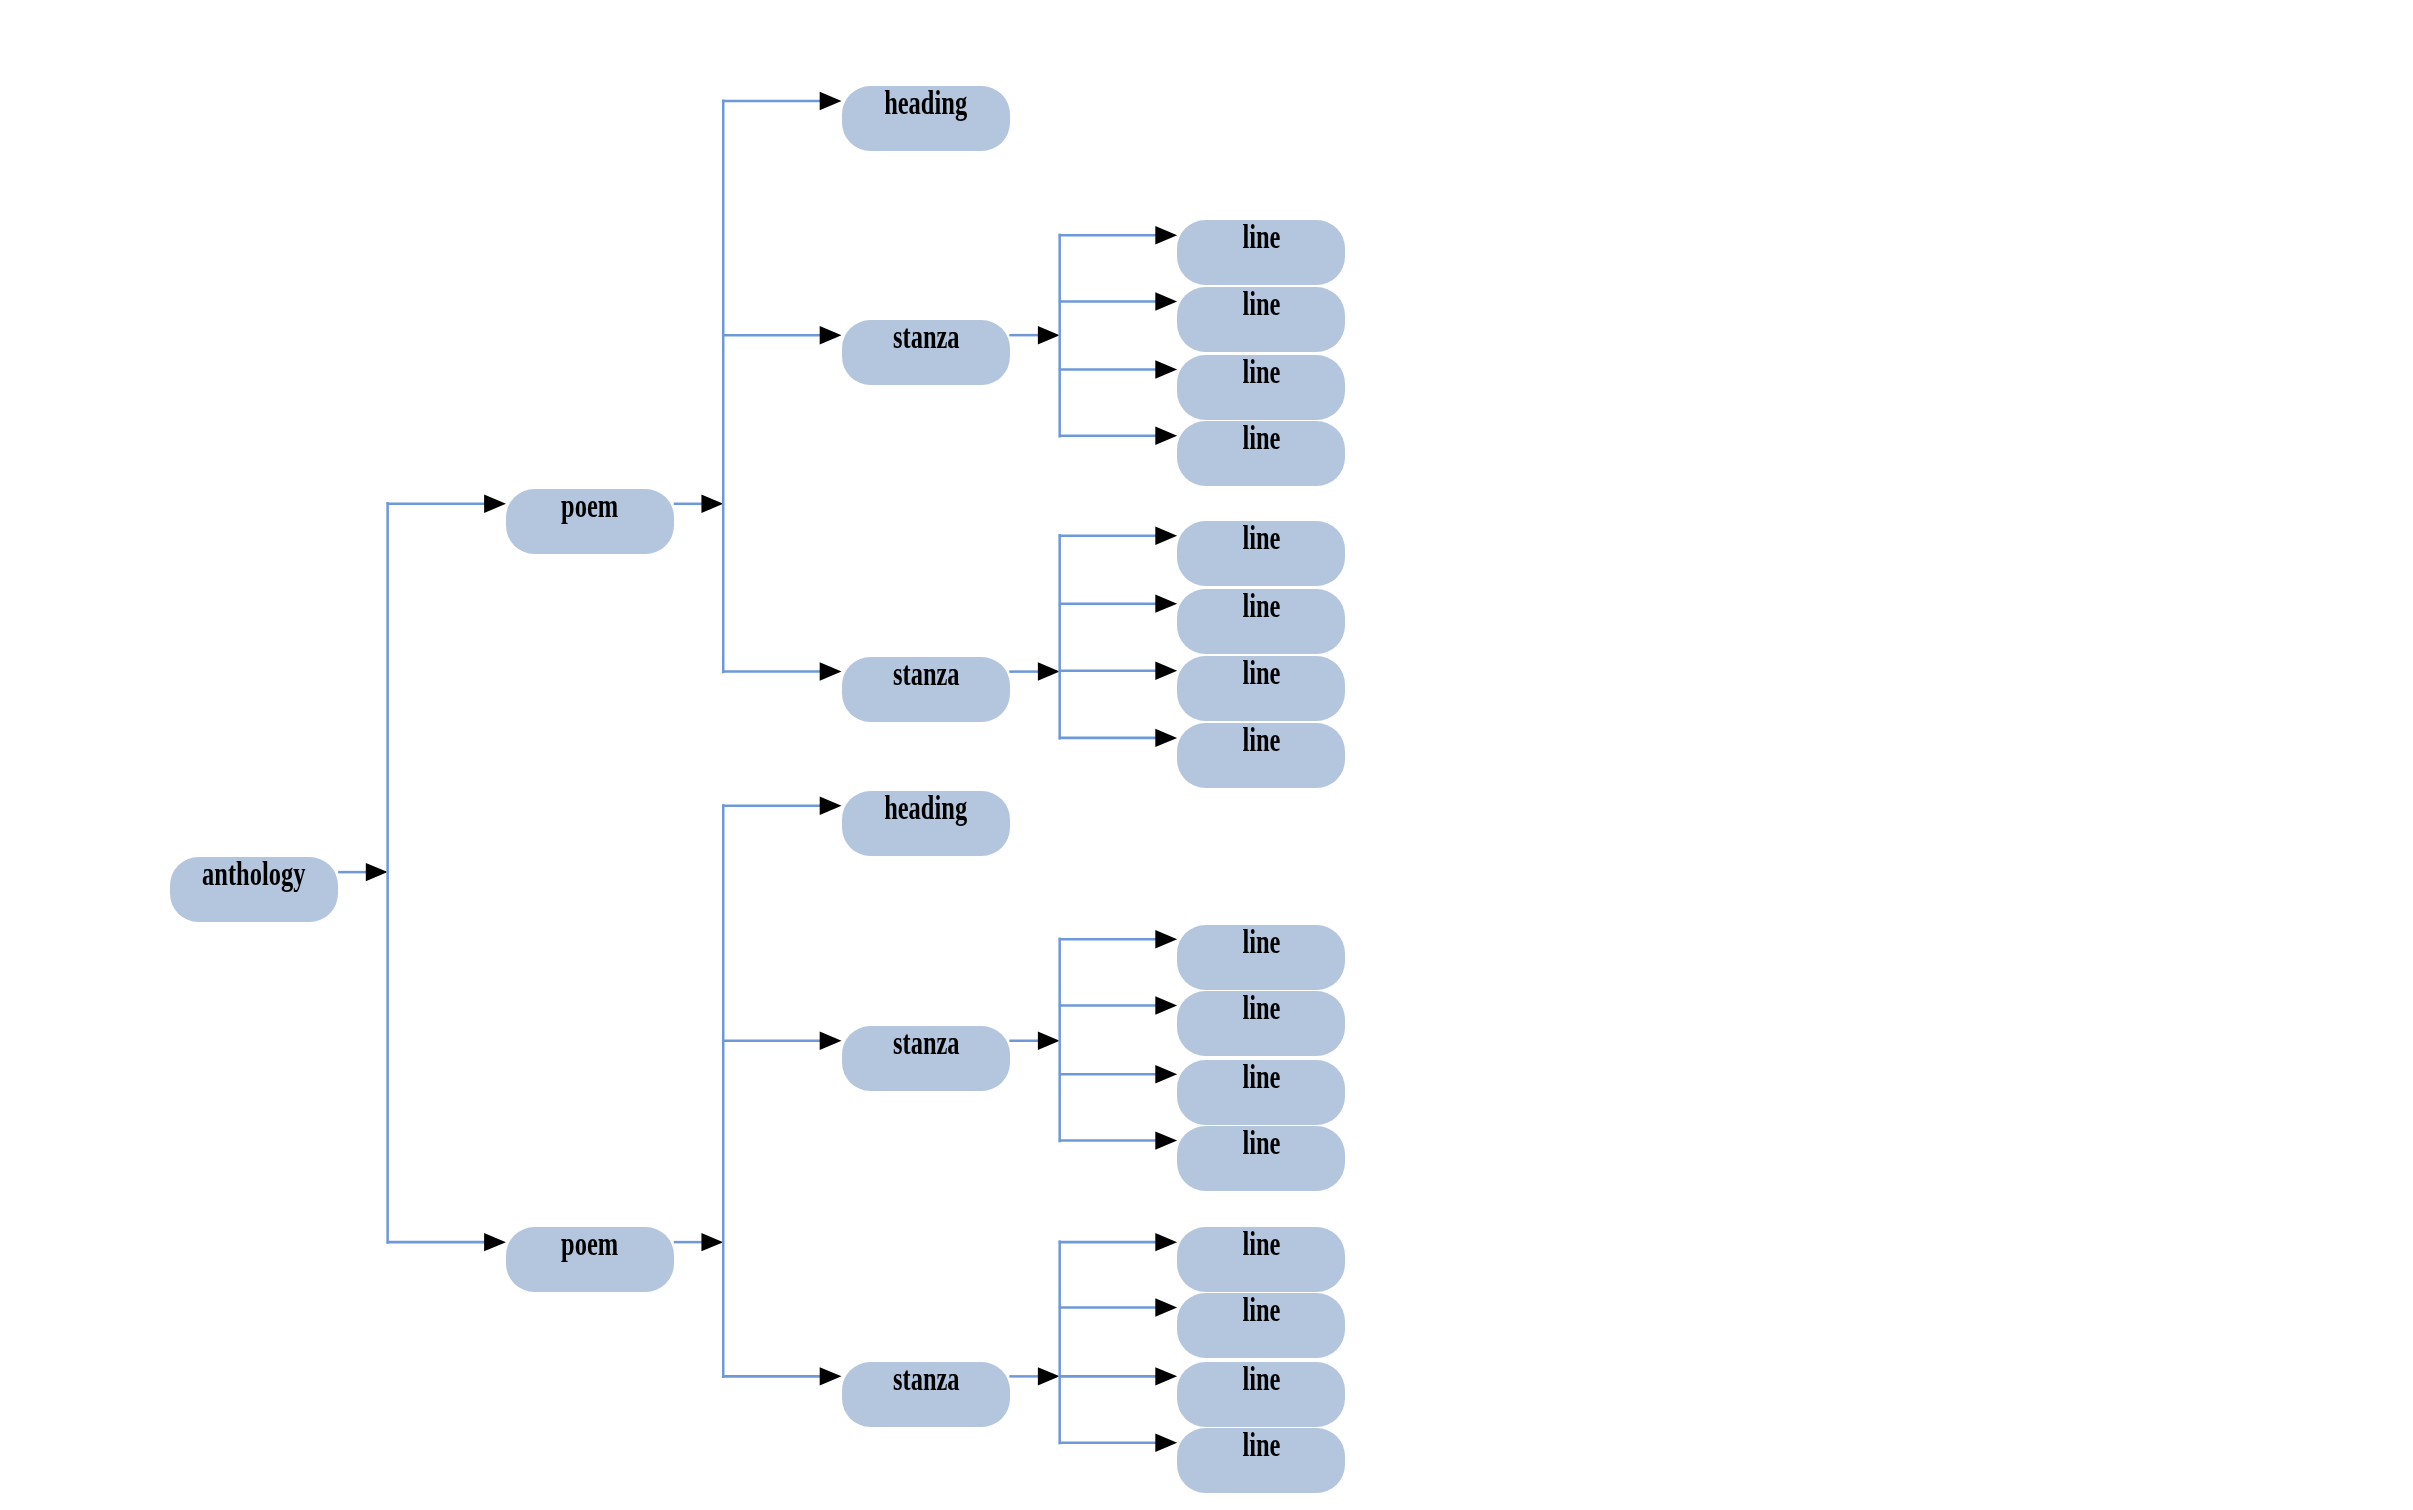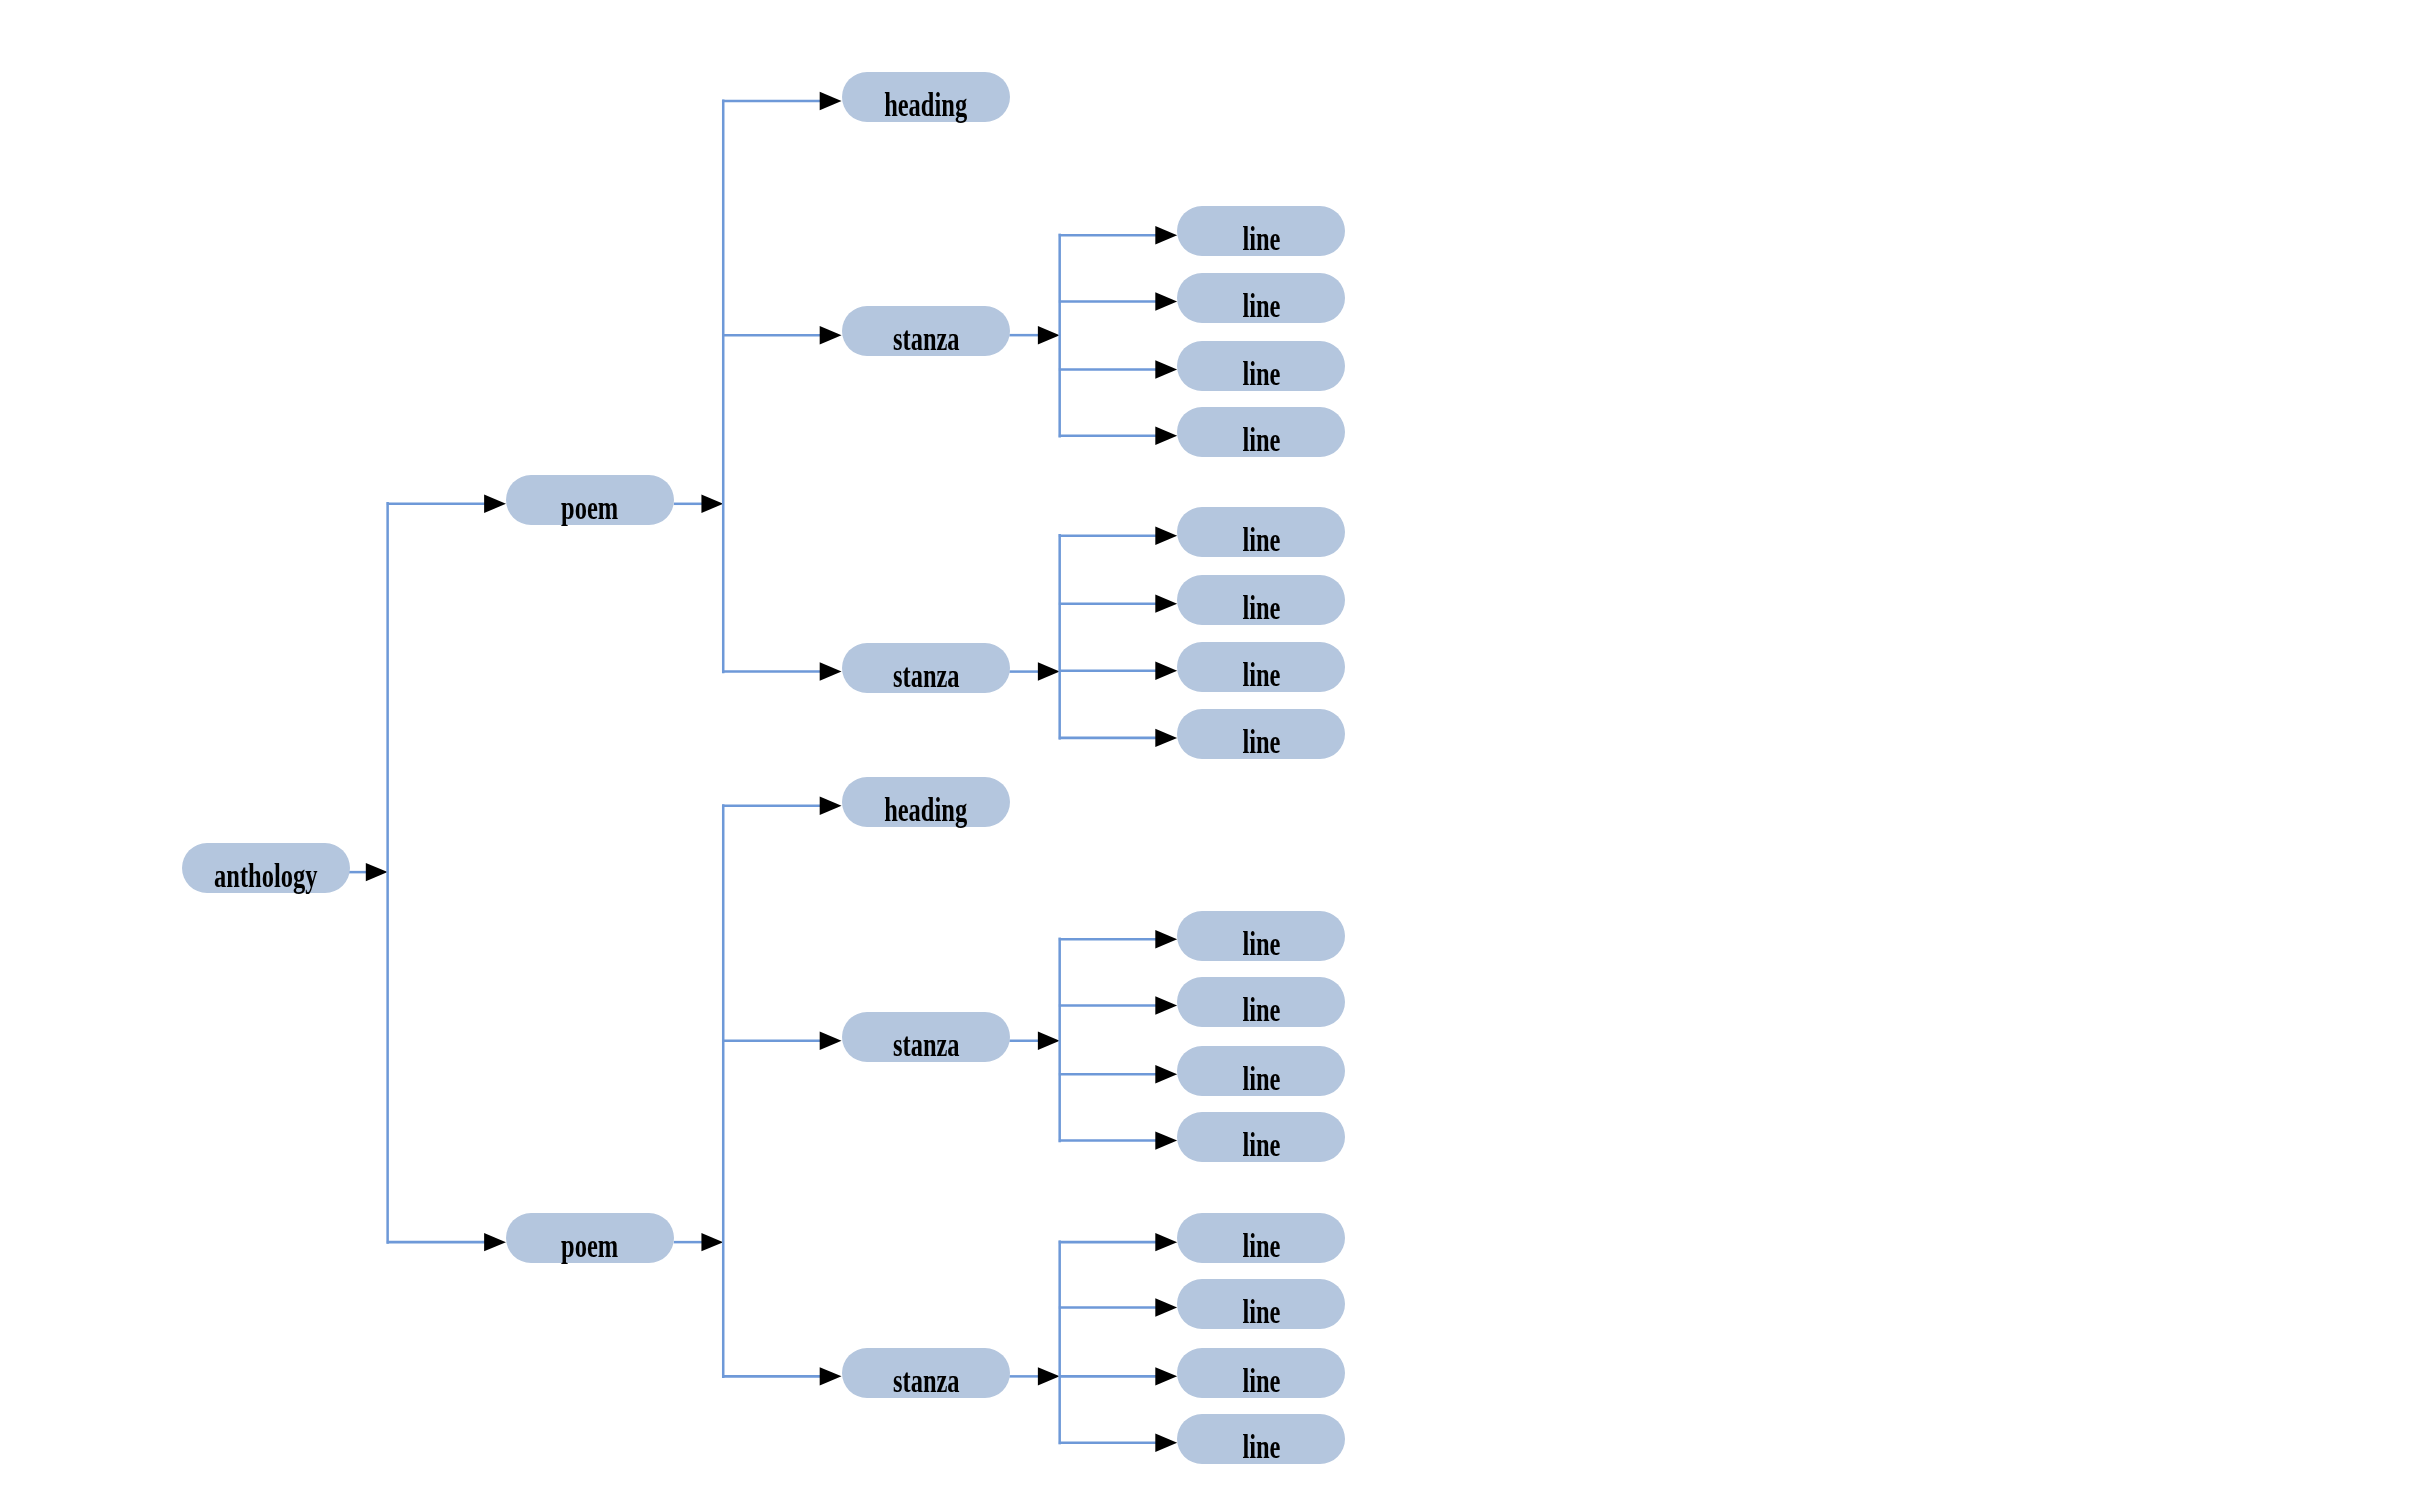--- a/index.html
+++ b/index.html
@@ -27,26 +27,27 @@
     fill: none;
   }
   .edge-arrow {
     fill: var(--arrow, #000000);
     stroke: none;
   }
   .node {
     position: absolute;
     z-index: 2;
     width: 168px;
-    height: 50px;
+    height: 65px;
     border-radius: 28.5px;
     background: var(--node-fill, #b4c6de);
     display: flex;
-    align-items: flex-end;
+    align-items: flex-start;
     justify-content: center;
+    margin-top: 14px;
   }
   .node .lbl {
     font-size: 34px;
     font-weight: bold;
     color: var(--text, #000000);
     transform: scaleX(0.72);
     white-space: nowrap;
     line-height: 1;
   }
 </style>
@@ -141,21 +142,21 @@
       <polygon class="edge-arrow" points="1377,1469 1403,1480 1377,1491"></polygon>
       <line class="edge-line" x1="1262" y1="1558" x2="1379" y2="1558"></line>
       <polygon class="edge-arrow" points="1377,1547 1403,1558 1377,1569"></polygon>
       <line class="edge-line" x1="1262" y1="1640" x2="1379" y2="1640"></line>
       <polygon class="edge-arrow" points="1377,1629 1403,1640 1377,1651"></polygon>
       <line class="edge-line" x1="1262" y1="1719" x2="1379" y2="1719"></line>
       <polygon class="edge-arrow" points="1377,1708 1403,1719 1377,1730"></polygon>
     </g>
   </svg>
 
-  <div class="node" style="left:182px;top:843px">
+  <div class="node" style="left:170px;top:843px">
     <span class="lbl">anthology</span>
   </div>
 
   <div class="node" style="left:506px;top:475px">
     <span class="lbl">poem</span>
   </div>
   <div class="node" style="left:506px;top:1213px">
     <span class="lbl">poem</span>
   </div>
 

